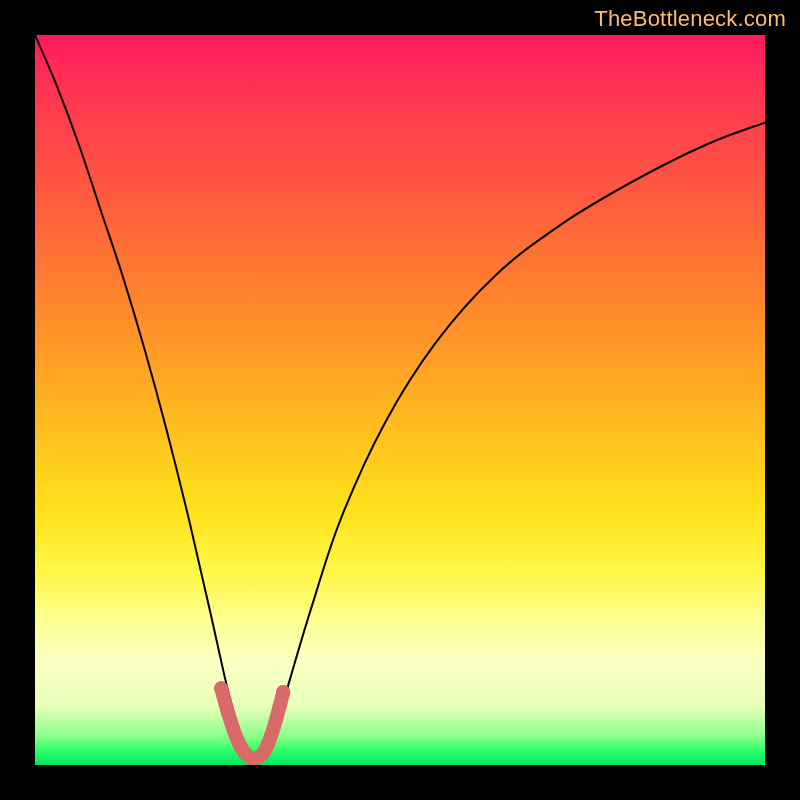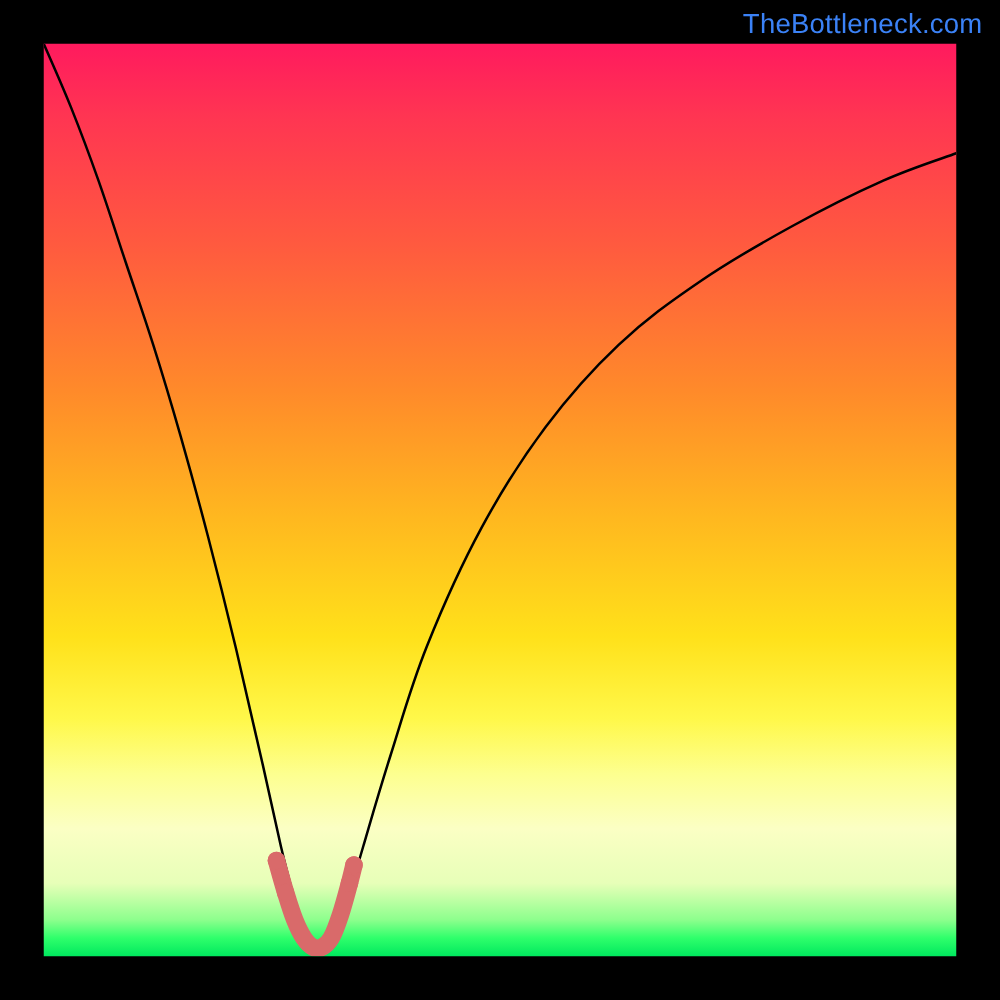--- a/index.html
+++ b/index.html
@@ -41,21 +41,21 @@
       #e7ffb8 92%,
       #8dff8d 96%,
       #2fff6b 98%,
       #00e85e 100%
     );
   }
   .watermark {
     position: absolute;
     top: 6px;
     right: 14px;
-    color: #3b82f6;
+    color: #fdba74;
     font-size: 22px;
     font-weight: 500;
     letter-spacing: 0.2px;
     user-select: none;
   }
   svg.curves {
     position: absolute;
     left: 0;
     top: 0;
     width: 730px;

